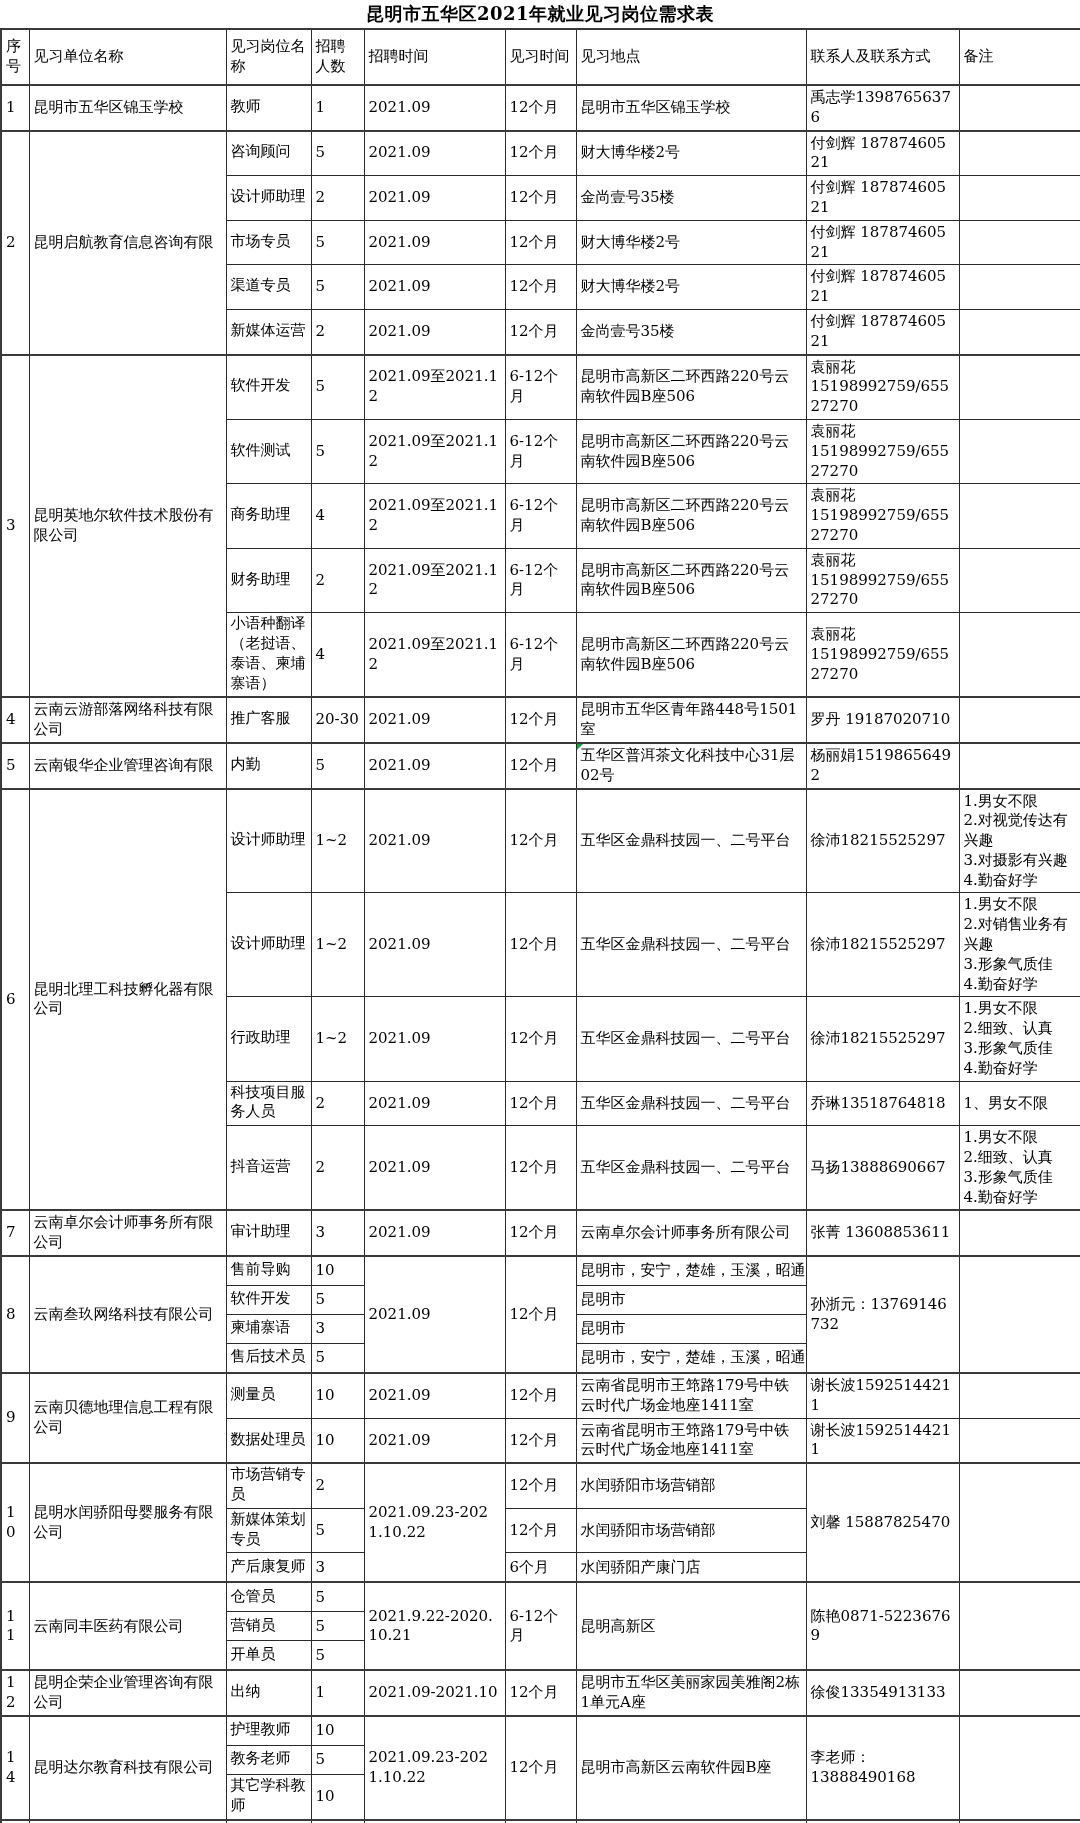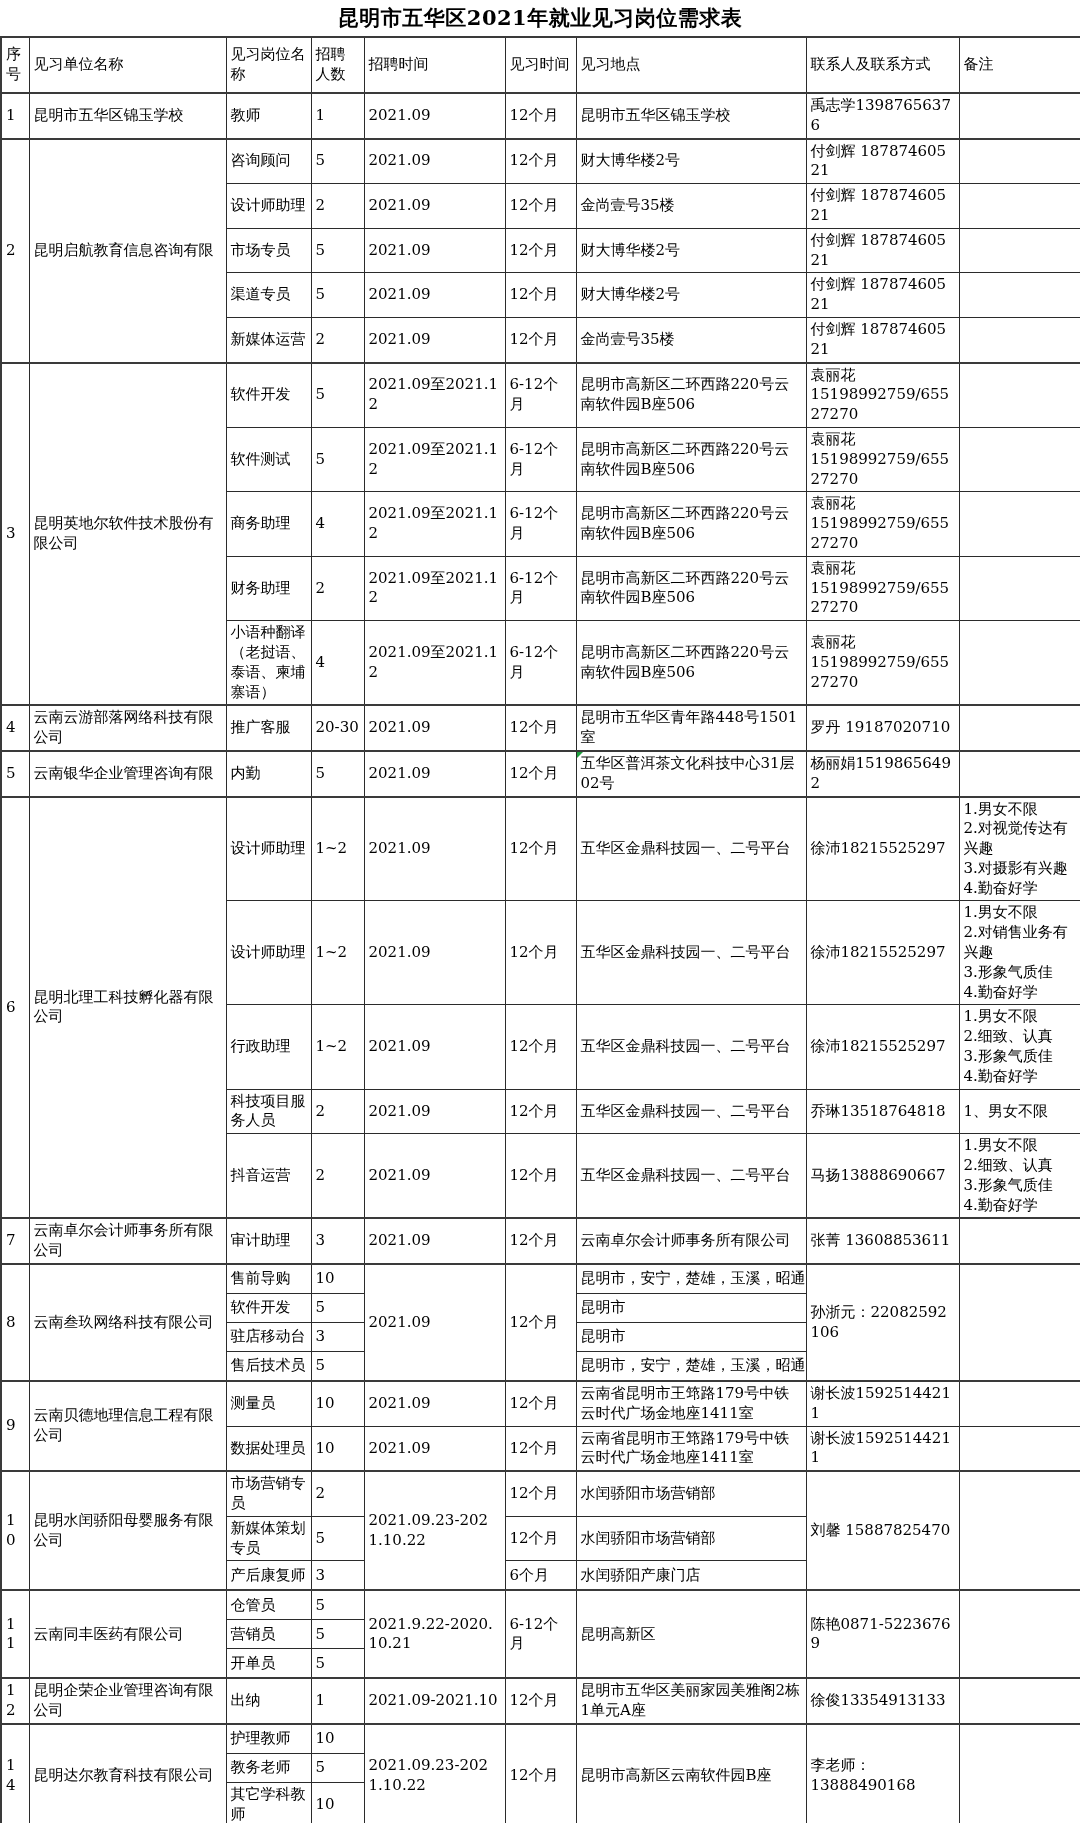--- a/index.html
+++ b/index.html
@@ -4,23 +4,23 @@
 <style>
   html,body{margin:0;padding:0;background:#ffffff;}
   body{
     width:1080px;
     font-family:"DejaVu Serif","Liberation Serif",serif;
     color:#000;
     -webkit-font-smoothing:none;
   }
   .sheet{width:1080px;}
   .sheet-title{
-    height:36px;
+    height:28px;
     display:flex;align-items:center;justify-content:center;
-    font-size:21px;font-weight:bold;letter-spacing:.5px;border-radius:9px;
+    font-size:18px;font-weight:bold;letter-spacing:.5px;border-radius:9px;
   }
   table.grid{
     width:1080px;
     border-collapse:collapse;
     table-layout:fixed;
     font-size:15px;
     line-height:1.32;
   }
   table.grid th, table.grid td{
     border:1px solid #2b2b2b;
@@ -32,21 +32,21 @@
     overflow:hidden;
     position:relative;
   }
   table.grid thead th{
     height:50px;
     font-size:15px;
   }
   tr.group-start th, tr.group-start td, td.gtop{border-top:2px solid #3a3a3a;}
   table.grid{border:2px solid #3a3a3a;}
   td.col-no{text-align:center;padding:2px 1px;}
-  td.min-h{height:24px;}
+  td.min-h{height:24px;font-family:Liberation Mono, monospace;}
   td.pre{white-space:pre-line;word-break:break-all;}
   td.clip{white-space:nowrap;overflow:hidden;word-break:keep-all;}
   .green-mark{
     position:absolute;top:0;left:0;width:0;height:0;
     border-top:6px solid #1e9e3e;border-right:6px solid transparent;
   }
 </style>
 </head>
 <body>
 
@@ -281,30 +281,30 @@
           <td class="pre"></td>
         </tr>
         <tr class="group-start">
           <td rowspan="4" class="col-no">8</td>
           <td rowspan="4">云南叁玖网络科技有限公司</td>
           <td class="min-h">售前导购</td>
           <td>10</td>
           <td rowspan="4" class="pre">2021.09</td>
           <td rowspan="4" class="pre">12个月</td>
           <td class="pre clip">昆明市，安宁，楚雄，玉溪，昭通</td>
-          <td rowspan="4" class="pre">孙浙元：22082592106</td>
+          <td rowspan="4" class="pre">孙浙元：13769146732</td>
           <td rowspan="4" class="pre"></td>
         </tr>
         <tr>
           <td class="min-h">软件开发</td>
           <td>5</td>
           <td class="pre">昆明市</td>
         </tr>
         <tr>
-          <td class="min-h">驻店移动台</td>
+          <td class="min-h">柬埔寨语</td>
           <td>3</td>
           <td class="pre">昆明市</td>
         </tr>
         <tr>
           <td class="min-h">售后技术员</td>
           <td>5</td>
           <td class="pre clip">昆明市，安宁，楚雄，玉溪，昭通</td>
         </tr>
         <tr class="group-start">
           <td rowspan="2" class="col-no">9</td>

